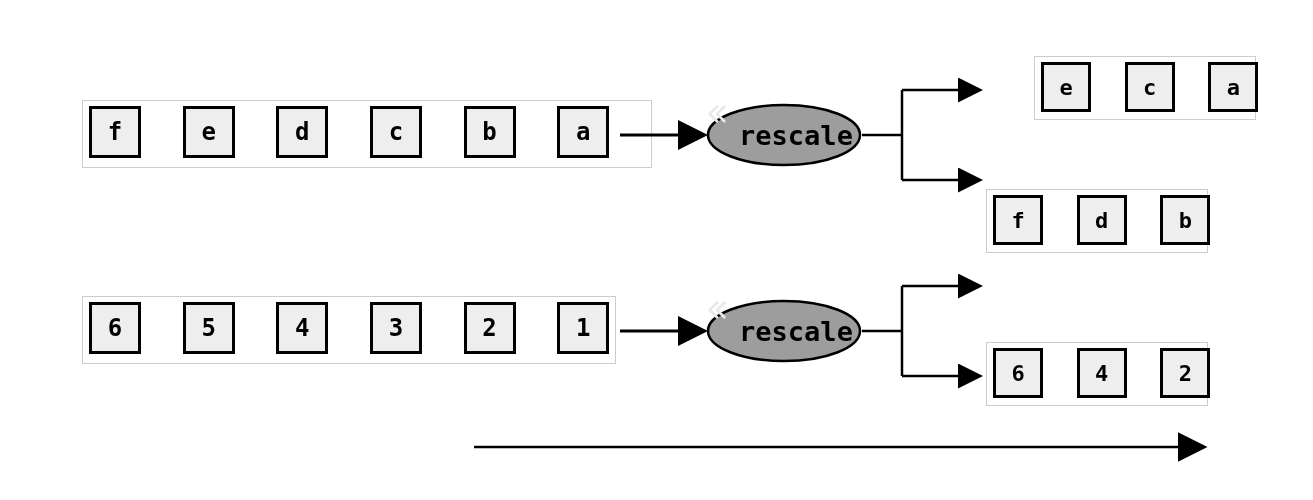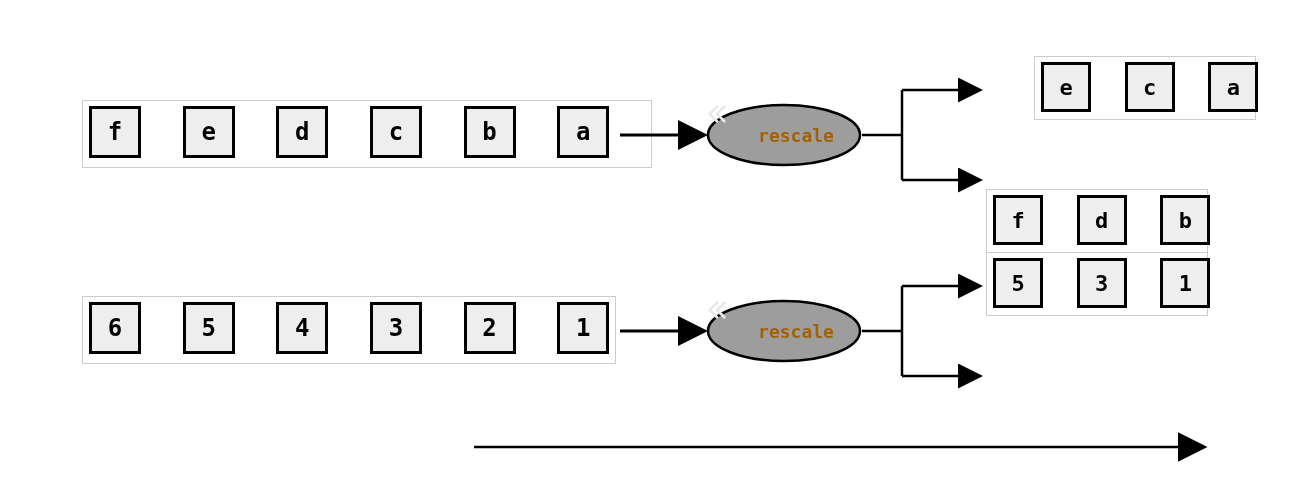--- a/index.html
+++ b/index.html
@@ -66,23 +66,23 @@
     position: absolute;
     left: 0; top: 0; width: 156px; height: 64px;
     display: flex; align-items: center; justify-content: center;
     gap: 2px;
   }
   .operator .op-icon {
     width: 22px; height: 22px;
     color: #e8e8e8;
   }
   .operator .op-label {
-    font-size: 18px;
+    font-size: 27px;
     font-family: "DejaVu Sans Mono", "Consolas", monospace;
-    color: #a16207;
+    color: #000000;
     font-weight: 600;
   }
 </style>
 </head>
 <body>
 
 <div class="canvas">
 
   <div class="stream-box" style="left:82px; top:100px; width:570px; height:68px;">
     <div class="row">
@@ -188,25 +188,25 @@
       <marker id="ahs2a" markerWidth="10" markerHeight="10" refX="8" refY="5" orient="auto">
         <path d="M0,0 L10,5 L0,10 Z" fill="#000"></path>
       </marker>
     </defs>
     <line x1="40" y1="30" x2="40" y2="120" stroke="#000" stroke-width="2.5"></line>
     <line x1="40" y1="30" x2="116" y2="30" stroke="#000" stroke-width="2.5" marker-end="url(#ahs2a)"></line>
     <line x1="40" y1="120" x2="116" y2="120" stroke="#000" stroke-width="2.5" marker-end="url(#ahs2a)"></line>
     <line x1="0" y1="75" x2="40" y2="75" stroke="#000" stroke-width="2.5"></line>
   </svg>
 
-  <div class="stream-box" style="left:986px; top:252px; width:222px; height:64px;">
-    <div class="row">
-      <span class="out-cell">5</span>
-      <span class="out-cell">3</span>
-      <span class="out-cell">1</span>
+  <div class="stream-box" style="left:986px; top:342px; width:222px; height:64px;">
+    <div class="row">
+      <span class="out-cell">6</span>
+      <span class="out-cell">4</span>
+      <span class="out-cell">2</span>
     </div>
   </div>
 
   <svg style="position:absolute; left:470px; top:432px;" width="744" height="30">
     <defs>
       <marker id="aht" markerWidth="12" markerHeight="12" refX="9" refY="6" orient="auto">
         <path d="M0,0 L12,6 L0,12 Z" fill="#000"></path>
       </marker>
     </defs>
     <line x1="4" y1="15" x2="730" y2="15" stroke="#000" stroke-width="2.5" marker-end="url(#aht)"></line>

